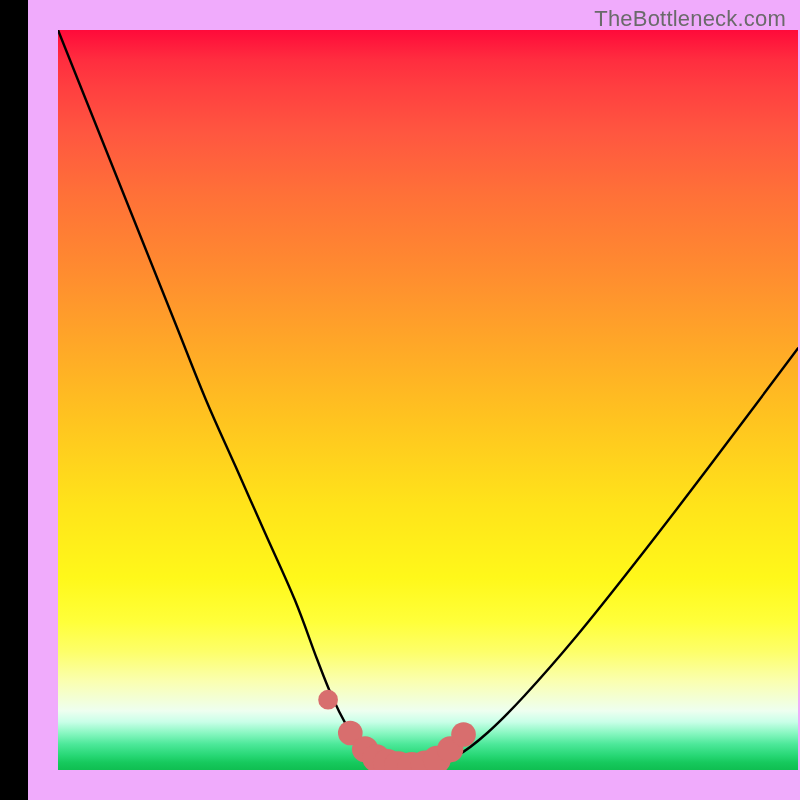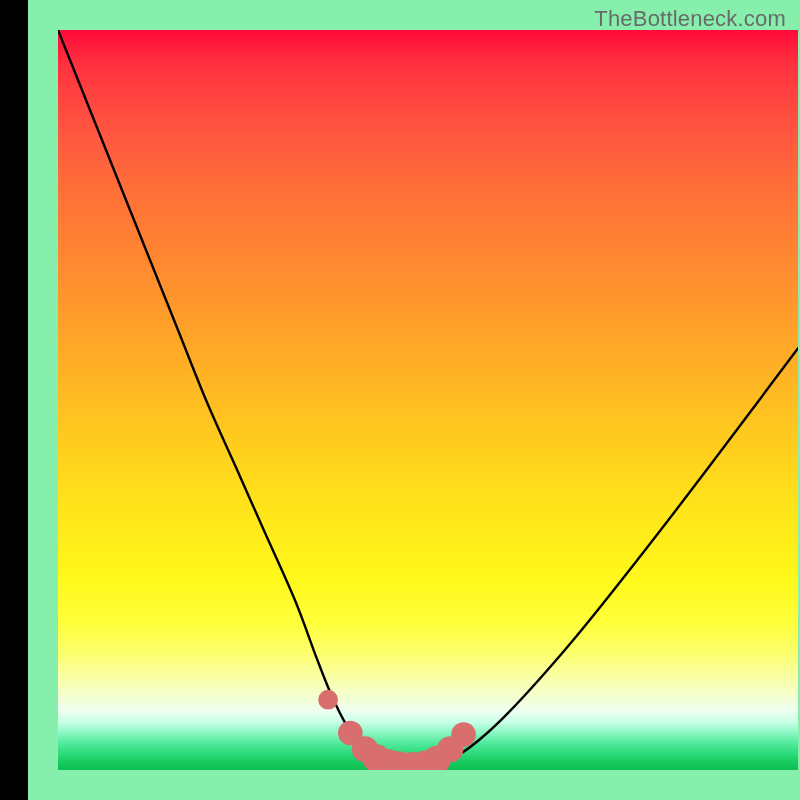--- a/index.html
+++ b/index.html
@@ -7,21 +7,21 @@
     padding: 0;
     width: 800px;
     height: 800px;
     overflow: hidden;
     background: #000;
     font-family: Arial, Helvetica, sans-serif;
   }
   .frame {
     position: absolute;
     inset: 0;
-    background: #86efac;
+    background: #f0abfc;
     margin-left: 28px;
   }
   .plot {
     position: absolute;
     left: 30px;
     top: 30px;
     width: 740px;
     height: 740px;
     
   }

